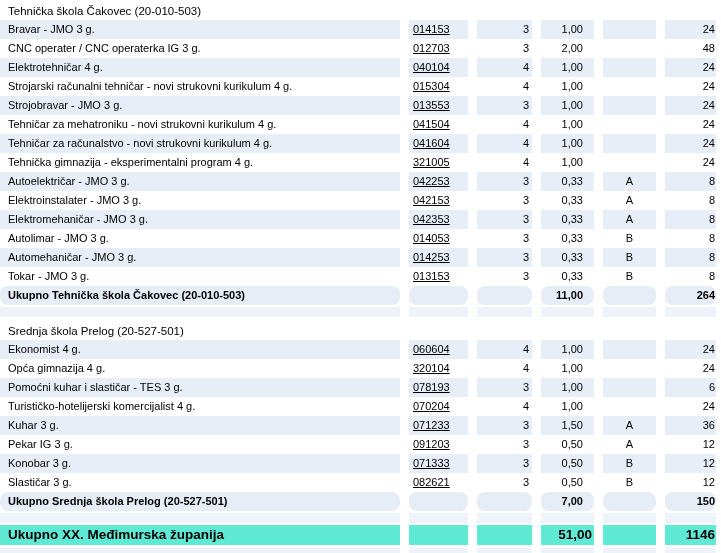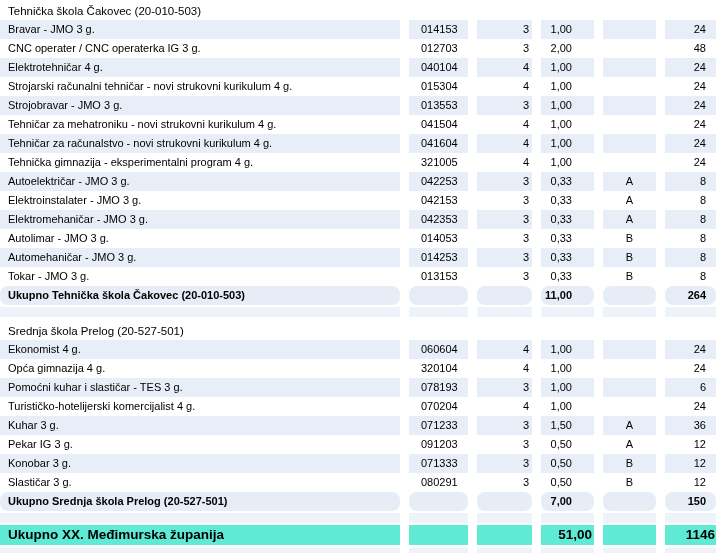--- a/index.html
+++ b/index.html
@@ -27,25 +27,25 @@
   .row {
     display: grid;
     grid-template-columns: 400px 59px 55px 53px 53px 51px;
     column-gap: 9px;
     height: 19px;
     line-height: 19px;
     background: #ffffff;
   }
   .cell { overflow: hidden; white-space: nowrap; }
   .cell.name   { padding-left: 8px; }
-  .cell.code   { padding-left: 12px; }
+  .cell.code   { padding-left: 4px; text-decoration: underline; }
   .cell.years  { text-align: right;  padding-right: 3px; }
-  .cell.value  { text-align: right;  padding-right: 22px; }
+  .cell.value  { text-align: right;  padding-right: 11px; }
   .cell.letter { text-align: center; }
-  .cell.count  { text-align: right;  padding-right: 10px; }
+  .cell.count  { text-align: right;  padding-right: 1px; }
 
   .row.shade .cell { background: #e8eef7; }
 
   .row.total { font-weight: bold; }
   .row.total .cell { background: #e6edf6; border-radius: 8px; }
 
   .row.sep { height: 10px; margin-top: 2px; }
   .row.sep .cell { background: #eef2f9; }
 
   .row.grand {
@@ -253,21 +253,21 @@
       <div class="row shade">
     <div class="cell name">Konobar 3 g.</div>
     <div class="cell code">071333</div>
     <div class="cell years">3</div>
     <div class="cell value">0,50</div>
     <div class="cell letter">B</div>
     <div class="cell count">12</div>
   </div>
       <div class="row">
     <div class="cell name">Slastičar 3 g.</div>
-    <div class="cell code">080291</div>
+    <div class="cell code">082621</div>
     <div class="cell years">3</div>
     <div class="cell value">0,50</div>
     <div class="cell letter">B</div>
     <div class="cell count">12</div>
   </div>
     </div>
   <div class="row total">
     <div class="cell name">Ukupno Srednja škola Prelog (20-527-501)</div>
     <div class="cell code"></div>
     <div class="cell years"></div>

